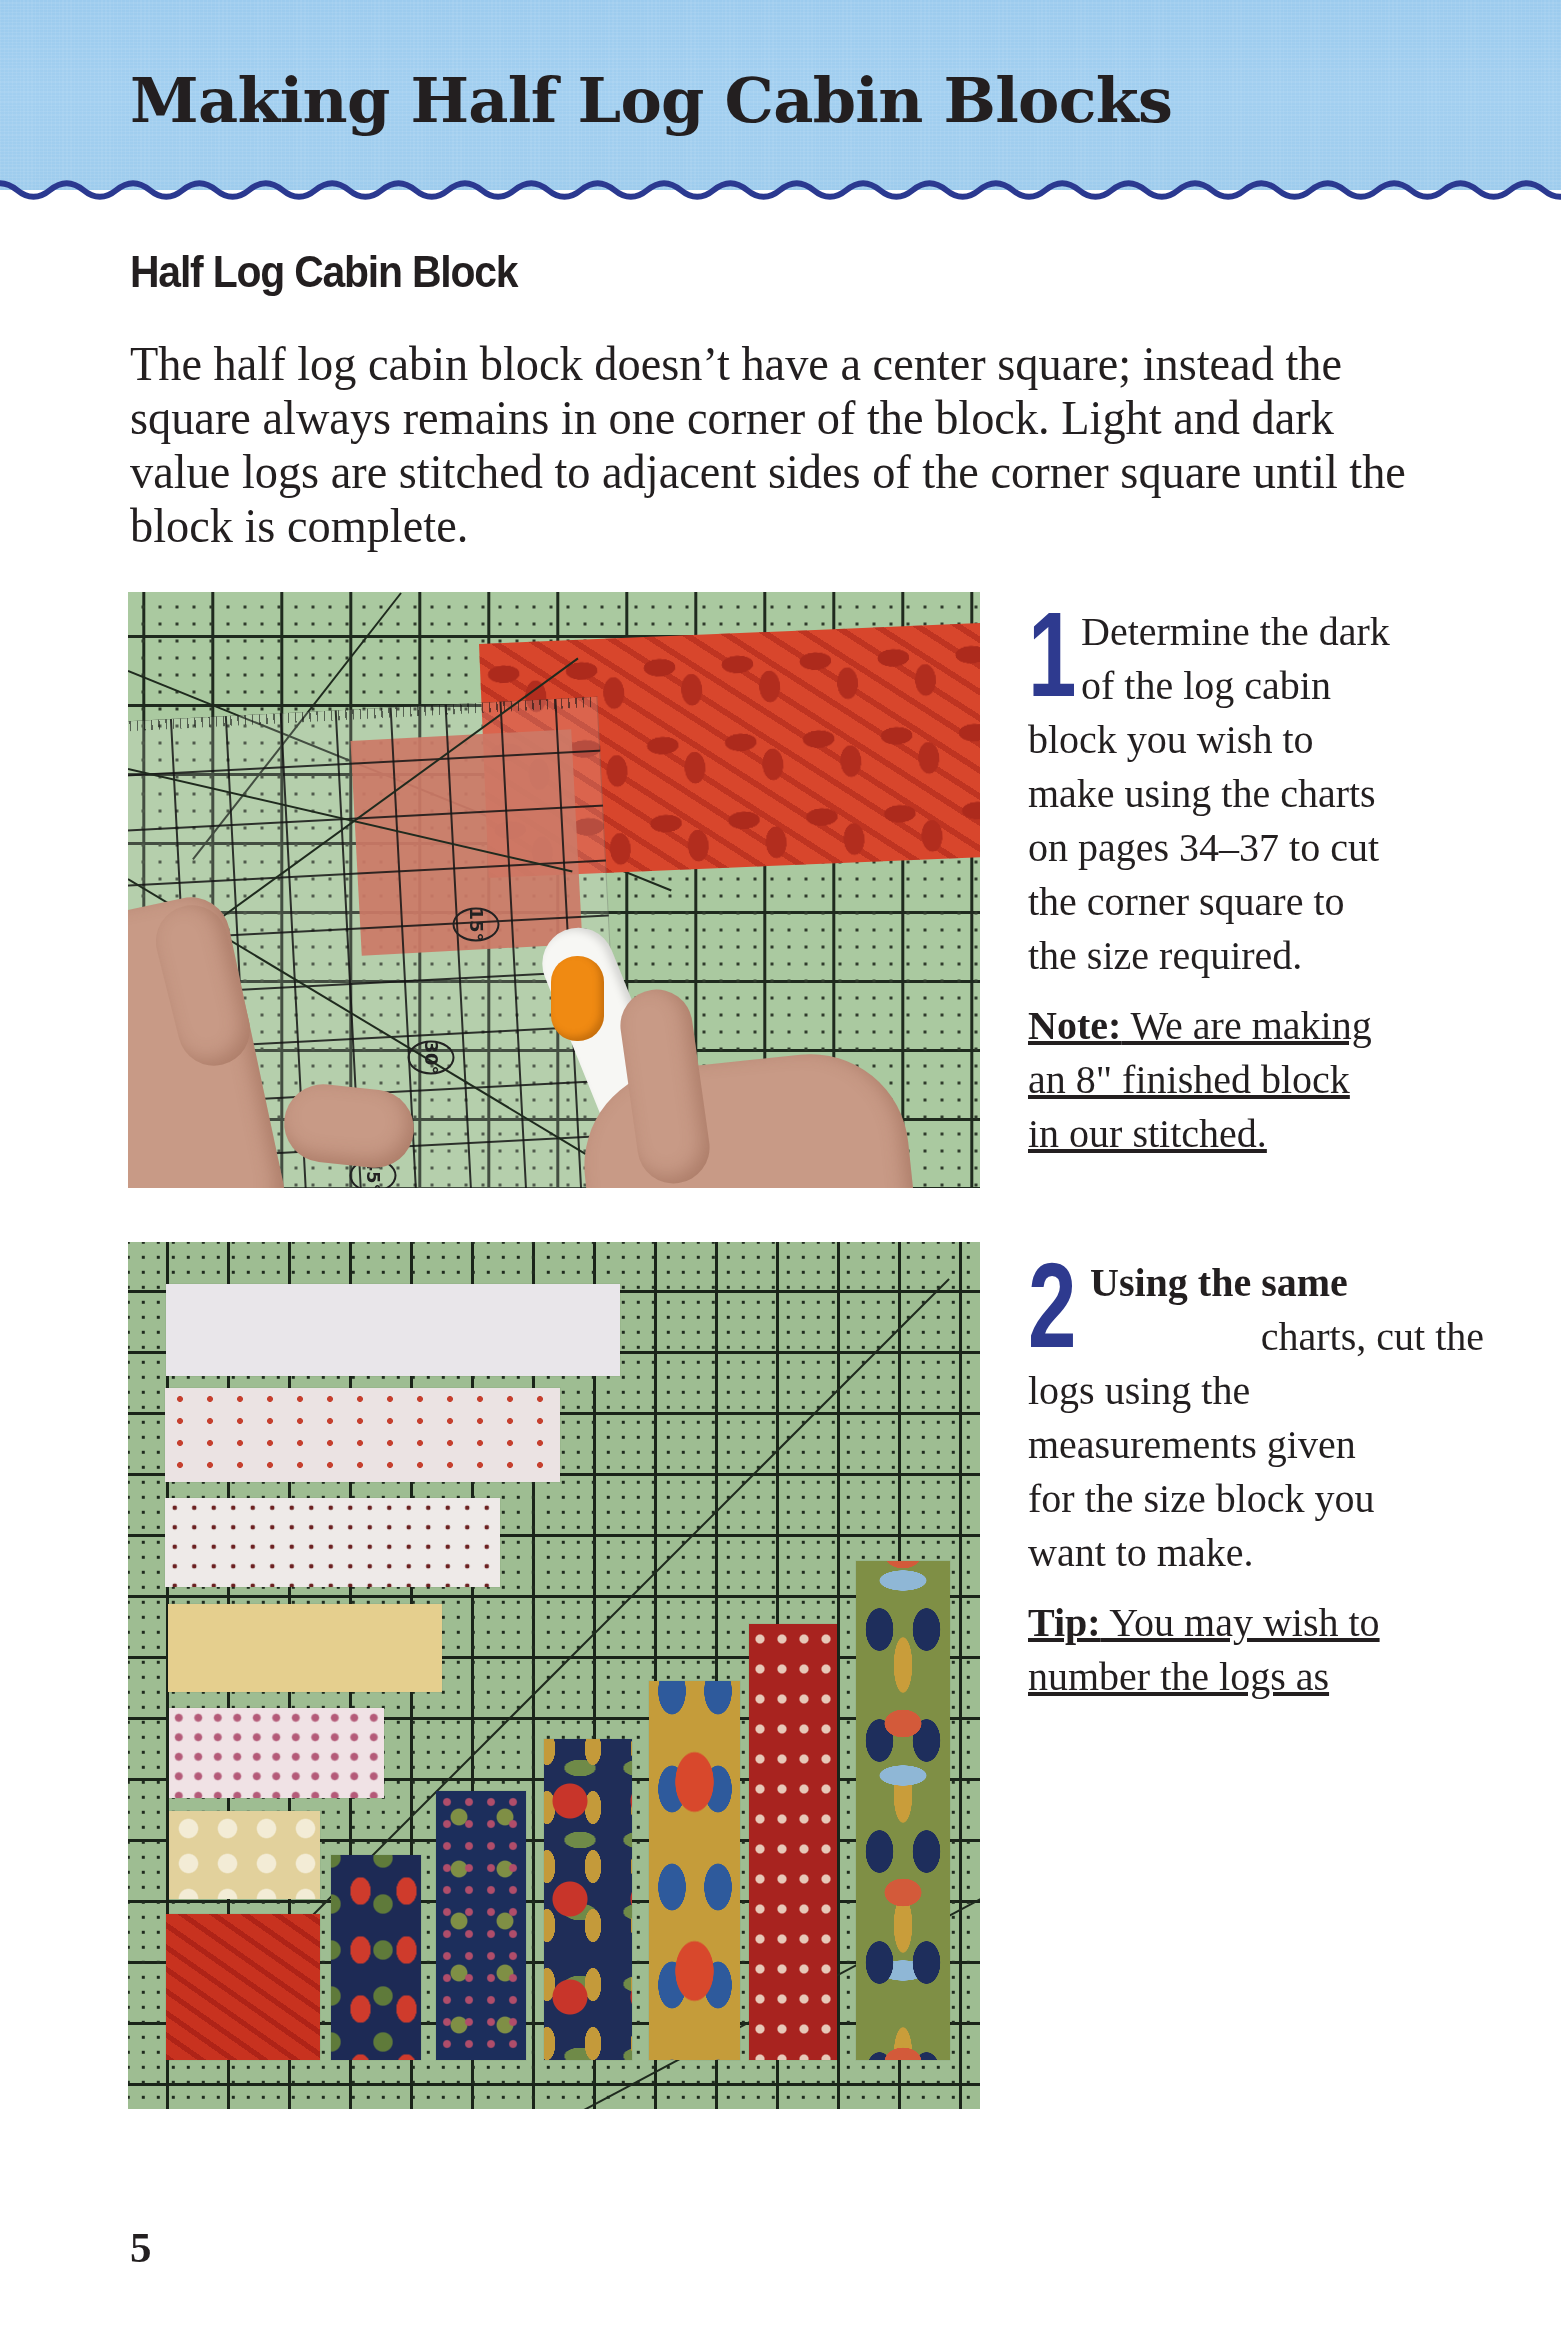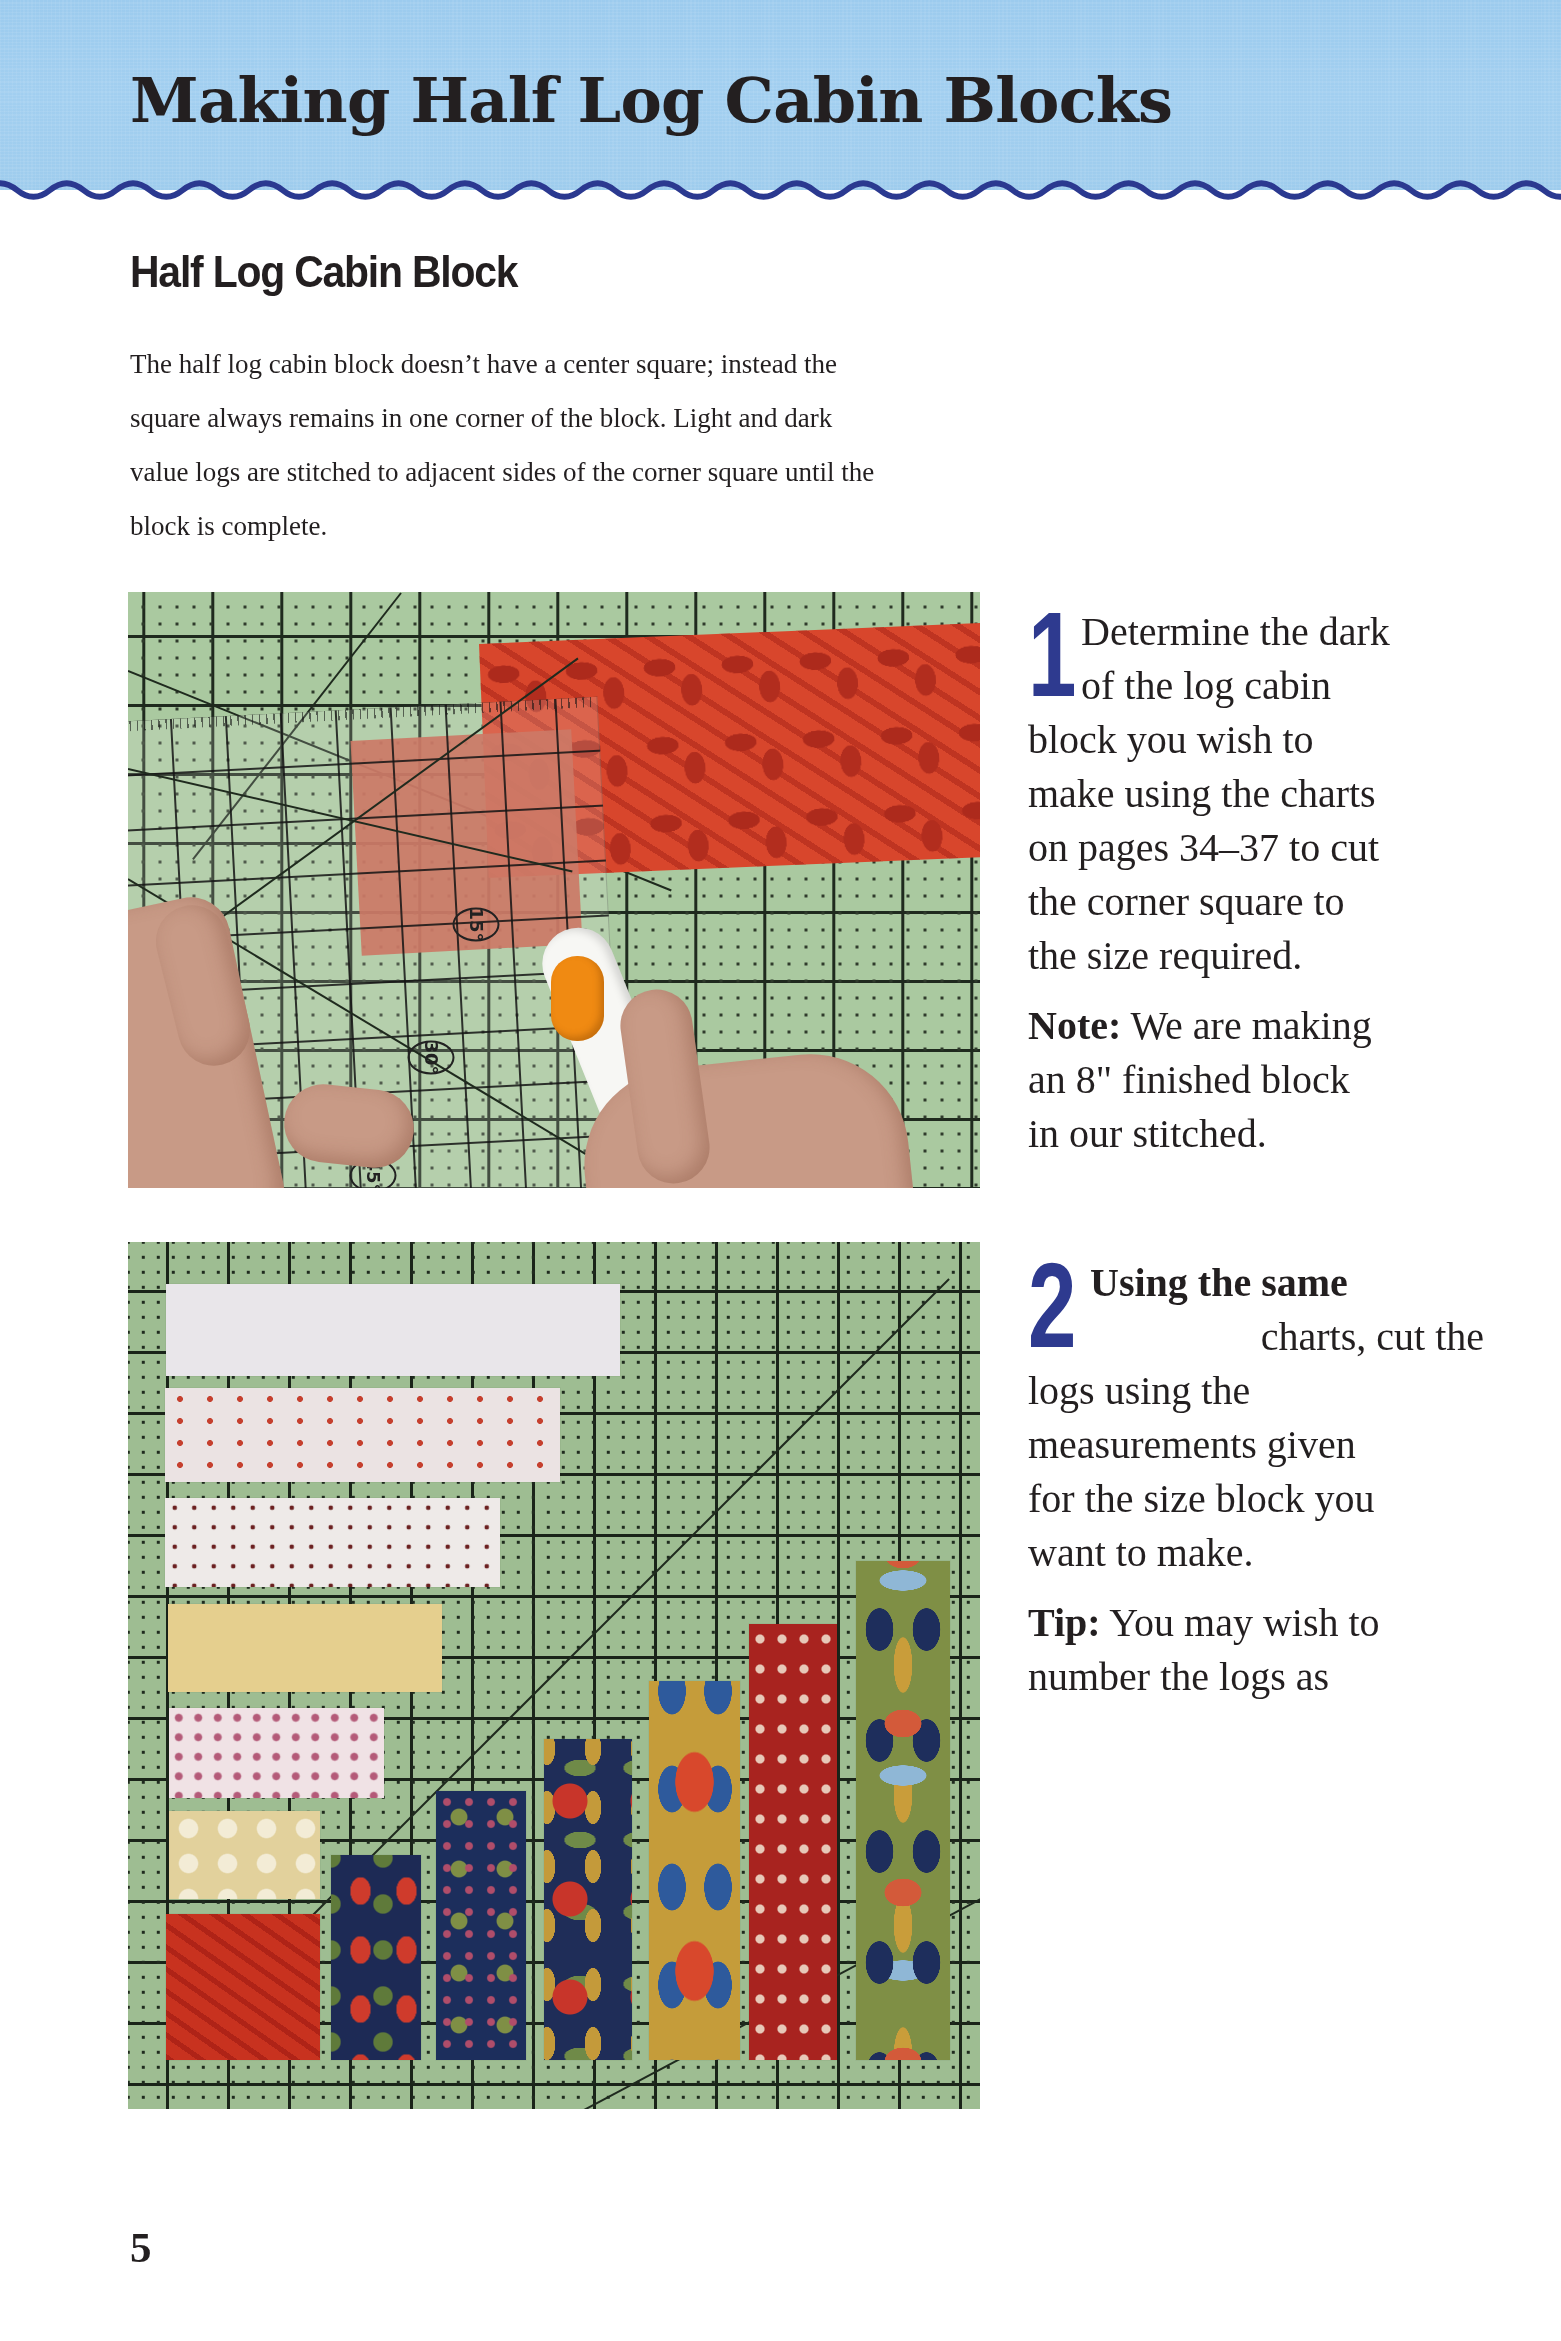--- a/index.html
+++ b/index.html
@@ -17,21 +17,21 @@
   .wave { left:0; top:164px; width:1561px; height:39px; }
   .title { left:130px; top:62px; font-family:"DejaVu Serif", serif; font-weight:bold;
     font-size:62px; letter-spacing:-0.7px; line-height:78px; color:#231f20; white-space:nowrap; }
 
   
   .subhead { left:130px; top:246px; font-family:"Liberation Sans", sans-serif; font-weight:bold;
     font-size:44px; line-height:52px; letter-spacing:-1.3px; color:#231f20; white-space:nowrap;
     transform:scaleX(0.93); transform-origin:left top; }
 
   
-  .intro { left:130px; top:337px; width:1275px; font-size:28px; line-height:54px; color:#231f20; }
+  .intro { left:130px; top:337px; width:1275px; font-size:48px; line-height:54px; color:#231f20; }
   .intro .line { display:block; white-space:nowrap; transform:scaleX(0.965); transform-origin:left top; }
 
   
   .photo { overflow:hidden; }
   .photo1 { left:128px; top:592px; width:852px; height:596px; }
   .photo2 { left:128px; top:1242px; width:852px; height:867px; }
 
   .mat1 { position:absolute; inset:0;
     background-color:#aac9a0;
     background-image:
@@ -86,21 +86,21 @@
   .fab { position:absolute; box-shadow: 0 0 0 0.7px rgba(0,0,0,0.05); }
 
   
   .step { left:1028px; width:456px; font-family:"Liberation Serif", serif; font-size:40px; line-height:54px;
     color:#231f20; }
   .step .line { display:block; white-space:nowrap; }
   .step .indent { padding-left:53px; }
   .dropcap { position:absolute; left:0; font-family:"Liberation Sans", sans-serif; font-weight:bold;
     color:#2e3a8f; font-size:121px; line-height:98px; transform:scaleX(0.72); transform-origin:left top; }
   .step p { margin:0; }
-  .note { margin-top:16.3px !important; }
+  .note { margin-top:16.3px !important;text-decoration:underline; }
   .bold { font-weight:bold; }
 
   .page-num { left:130px; top:2222px; font-family:"Liberation Serif", serif; font-weight:bold; font-size:43px;
     line-height:52px; color:#231f20; }
 </style>
 </head>
 <body>
 
 <div class="abs header"></div>
 <svg class="abs wave" viewBox="0 0 2399 60" preserveAspectRatio="none">

